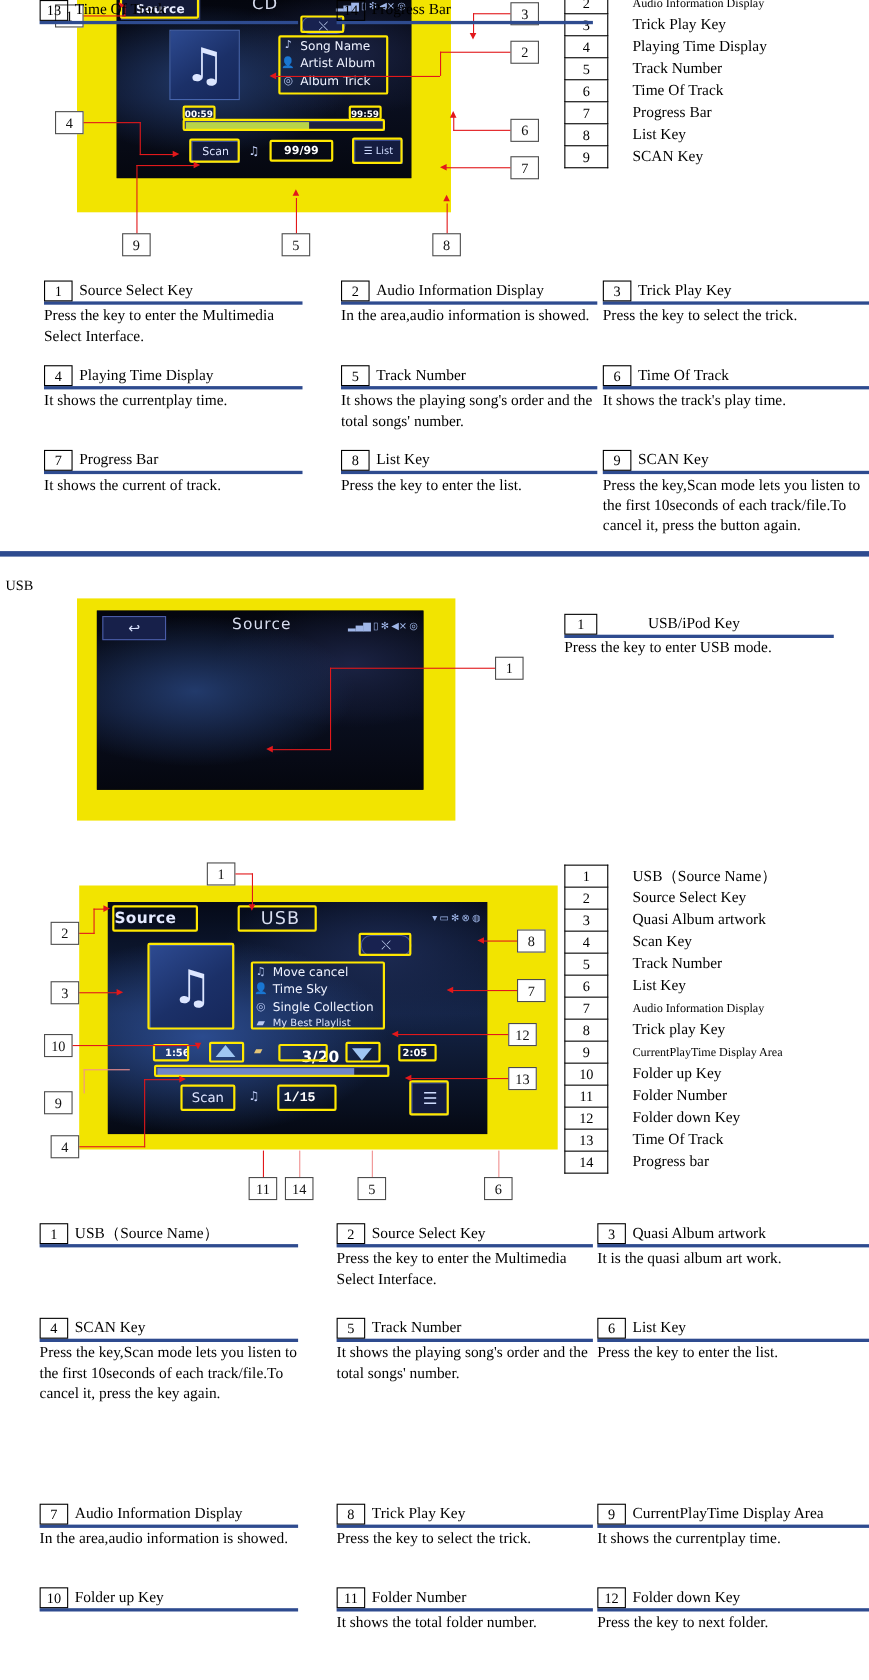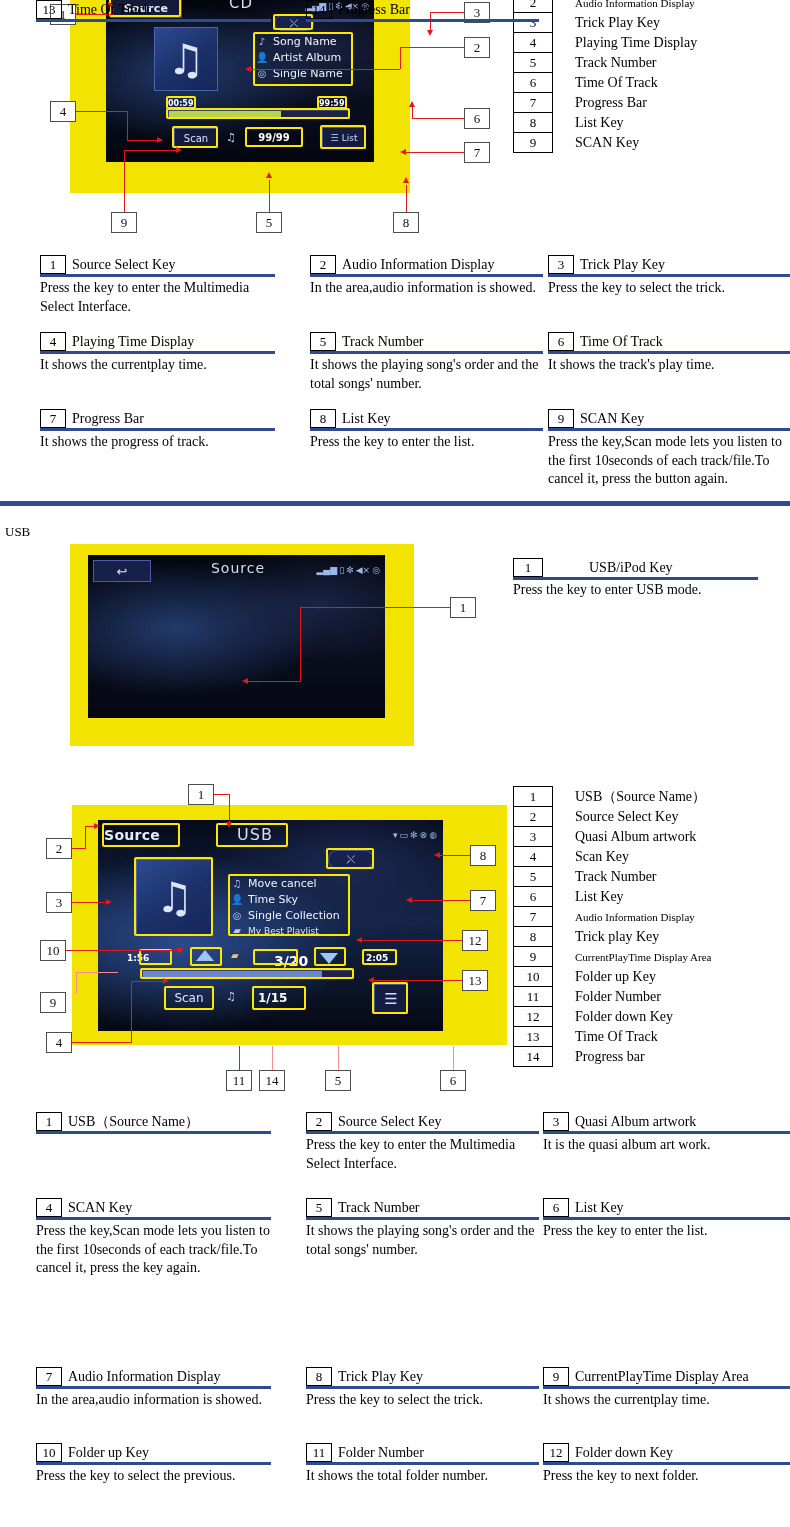--- a/index.html
+++ b/index.html
@@ -184,21 +184,21 @@
         <div class="info-line">
           <span class="ic">♪</span>
           <span>Song Name</span>
         </div>
         <div class="info-line">
           <span class="ic">👤</span>
           <span>Artist Album</span>
         </div>
         <div class="info-line">
           <span class="ic">◎</span>
-          <span>Single Name</span>
+          <span>Album Trick</span>
         </div>
       </div>
       <div class="yb" style="left:147px; top:32px; width:100px; height:54px;"></div>
 
       <div class="time-chip" style="left:62px; top:99px;">00:59</div>
       <div class="yb" style="left:60px; top:96px; width:30px; height:13px;"></div>
 
       <div class="time-chip" style="left:213px; top:99px;">99:59</div>
       <div class="yb" style="left:211px; top:96px; width:30px; height:13px;"></div>
 
@@ -354,21 +354,21 @@
         </div>
         <div class="desc-rule"></div>
         <div class="desc-body">It shows the track's play time.</div>
       </div>
       <div class="desc-item" style="left: 40px; top: 409px; width: 235px;">
         <div class="desc-head">
           <div class="desc-num">7</div>
           <div class="desc-title">Progress Bar</div>
         </div>
         <div class="desc-rule"></div>
-        <div class="desc-body">It shows the progress of track.</div>
+        <div class="desc-body">It shows the current of track.</div>
       </div>
       <div class="desc-item" style="left: 310px; top: 409px; width: 233px;">
         <div class="desc-head">
           <div class="desc-num">8</div>
           <div class="desc-title">List Key</div>
         </div>
         <div class="desc-rule"></div>
         <div class="desc-body">Press the key to enter the list.</div>
       </div>
       <div class="desc-item" style="left: 548px; top: 409px; width: 245px;">
@@ -464,21 +464,21 @@
           <span class="ic">◎</span>
           <span>Single Collection</span>
         </div>
         <div class="info-line small">
           <span class="ic">▰</span>
           <span>My Best Playlist</span>
         </div>
       </div>
       <div class="yb" style="left:130px; top:54px; width:122px; height:62px;"></div>
 
-      <div class="time-chip" style="left:29px; top:133px; font-size:9px;">1:56</div>
+      <div class="time-chip" style="left:52px; top:133px; font-size:9px;">1:56</div>
       <div class="yb" style="left:41px; top:129px; width:33px; height:16px;"></div>
 
       <div class="tri up" style="left:98px; top:130px;"></div>
       <div class="yb" style="left:92px; top:127px; width:32px; height:19px;"></div>
 
       <span class="note-ic" style="left:133px; top:130px; font-size:10px; color:#e3c477;">▰</span>
 
       <div class="time-chip" style="left:176px; top:133px; font-size:14px;">3/20</div>
       <div class="yb" style="left:155px; top:129px; width:45px; height:16px;"></div>
 
@@ -491,21 +491,21 @@
       <div class="progress-track" style="left:44px; top:150px; width:210px; height:7px;">
         <div class="progress-fill blue" id="usb-prog" style="width: 85%;"></div>
       </div>
       <div class="yb" style="left:42px; top:148px; width:214px; height:11px;"></div>
 
       <div class="scan-btn" style="left:68px; top:168px; width:46px; height:20px; background:transparent; border:none; font-size:12px;">Scan</div>
       <div class="yb" style="left:66px; top:166px; width:50px; height:24px;"></div>
 
       <span class="note-ic" style="left:128px; top:170px;">♫</span>
 
-      <div class="track-chip" style="left:156px; top:168px; width:50px; height:20px; justify-content:flex-start; padding-left:4px; box-sizing:border-box; font-size:12px;">1/15</div>
+      <div class="track-chip" style="left:156px; top:168px; width:50px; height:20px; justify-content:flex-start; padding-left:4px; box-sizing:border-box; font-size:12px;font-family:Liberation Mono, monospace;">1/15</div>
       <div class="yb" style="left:154px; top:166px; width:54px; height:24px;"></div>
 
       <div class="list-btn" style="left:276px; top:164px; width:32px; height:28px; font-size:15px;">
         <span>☰</span>
       </div>
       <div class="yb" style="left:274px; top:162px; width:36px; height:32px;"></div>
     </div>
   </div>
 
   <div class="tag" style="left:188px; top:784px;">1</div>
@@ -698,21 +698,20 @@
         </div>
         <div class="desc-rule"></div>
         <div class="desc-body">It shows  the currentplay time.</div>
       </div>
       <div class="desc-item" style="left: 36px; top: 1443px; width: 235px;">
         <div class="desc-head">
           <div class="desc-num">10</div>
           <div class="desc-title">Folder up Key</div>
         </div>
         <div class="desc-rule"></div>
-        <div class="desc-body">Press the key to select the previous.</div>
       </div>
       <div class="desc-item" style="left: 306px; top: 1443px; width: 233px;">
         <div class="desc-head">
           <div class="desc-num">11</div>
           <div class="desc-title">Folder Number</div>
         </div>
         <div class="desc-rule"></div>
         <div class="desc-body">It shows the total folder number.</div>
       </div>
       <div class="desc-item" style="left: 543px; top: 1443px; width: 250px;">

